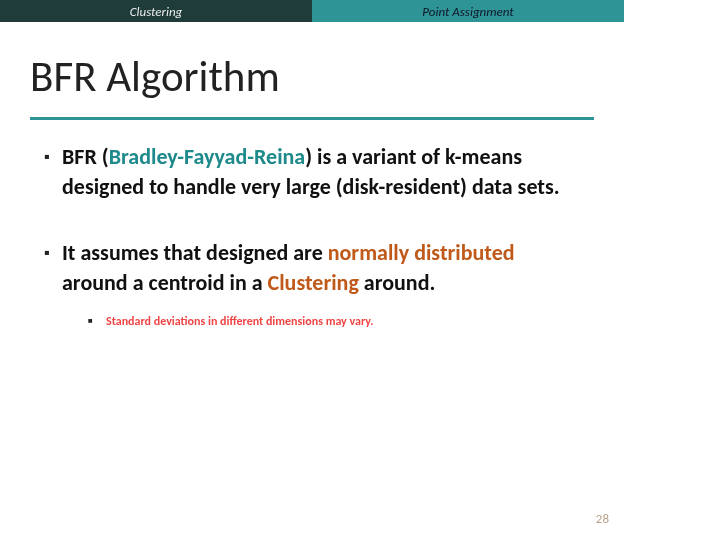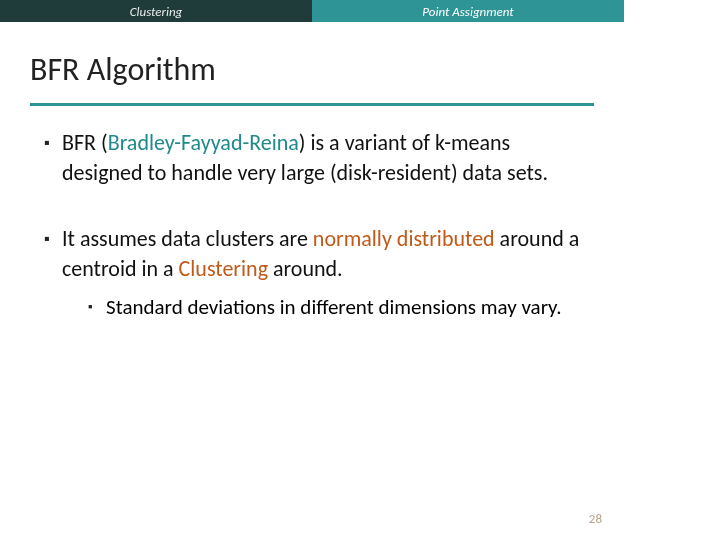--- a/index.html
+++ b/index.html
@@ -1,34 +1,34 @@
 <!DOCTYPE html>
 <html><head>
 <meta charset="utf-8">
 <style>
   * { margin: 0; padding: 0; box-sizing: border-box; }
   html, body { width: 720px; height: 540px; font-family: Calibri, Arial, sans-serif; background: #fff; }
   .slide { width: 624px; height: 540px; position: relative; background: #fff; }
   .topbar { display: flex; height: 22px; }
   .topbar .cell { flex: 1; display: flex; align-items: center; justify-content: center; font-size: 13px; font-weight: 500; }
   .topbar .dark { background: #1f3b3a; color: #e8eceb; font-style: italic; }
-  .topbar .teal { background: #2e9495; color: #ffffff; font-style: italic; }
+  .topbar .teal { background: #2e9495; color: #0f172a; font-style: italic; }
   .title-wrap { padding: 28px 30px 8px 30px; }
-  .title { font-size: 32px; color: #222; font-weight: 400; }
+  .title { font-size: 43px; color: #222; font-weight: 400; }
   .title-rule { height: 3px; background: #2e9495; margin: 6px 30px 0 30px; }
   .content { padding: 22px 44px 0 44px; }
   .bullet { display: flex; margin-bottom: 36px; }
   .bullet .marker { width: 18px; flex-shrink: 0; font-size: 16px; color: #222; line-height: 30px; }
-  .bullet .text { font-size: 22px; line-height: 30px; color: #111; }
+  .bullet .text { font-size: 22px; line-height: 30px; color: #111; font-weight: bold; }
   .subbullet { display: flex; margin: 10px 0 0 26px; }
   .subbullet .marker { width: 18px; flex-shrink: 0; font-size: 13px; color: #222; line-height: 26px; }
-  .subbullet .text { font-size: 21px; line-height: 26px; color: #000000; }
+  .subbullet .text { font-size: 12px; line-height: 26px; color: #ef4444; }
   .hl-teal { color: #1f8a8b; }
   .hl-orange { color: #c05a1a; text-align: right; }
-  .pagenum { position: absolute; bottom: 14px; right: 22px; font-size: 13px; color: #b8a088; }
+  .pagenum { position: absolute; bottom: 14px; right: 15px; font-size: 13px; color: #b8a088; }
 </style>
 </head>
 <body>
 
 <div class="slide">
 
   <div class="topbar">
     <div class="cell dark">Clustering</div>
     <div class="cell teal">Point Assignment</div>
   </div>
@@ -43,21 +43,21 @@
     <div class="bullet">
       <div class="marker">▪</div>
       <div class="text">
         <span>BFR (</span><span class="hl-teal">Bradley-Fayyad-Reina</span><span>) is a variant of k-means designed to handle very large (disk-resident) data sets.</span>
       </div>
     </div>
 
     <div class="bullet">
       <div class="marker">▪</div>
       <div class="text">
-        <span>It assumes data clusters are </span><span class="hl-orange">normally distributed</span><span> around a centroid in a </span><span class="hl-orange">Clustering</span><span> around.</span>
+        <span>It assumes that designed are </span><span class="hl-orange">normally distributed</span><span> around a centroid in a </span><span class="hl-orange">Clustering</span><span> around.</span>
         <div class="subbullet">
           <div class="marker">▪</div>
           <div class="text">Standard deviations in different dimensions may vary.</div>
         </div>
       </div>
     </div>
 
   </div>
 
   <div class="pagenum">28</div>

